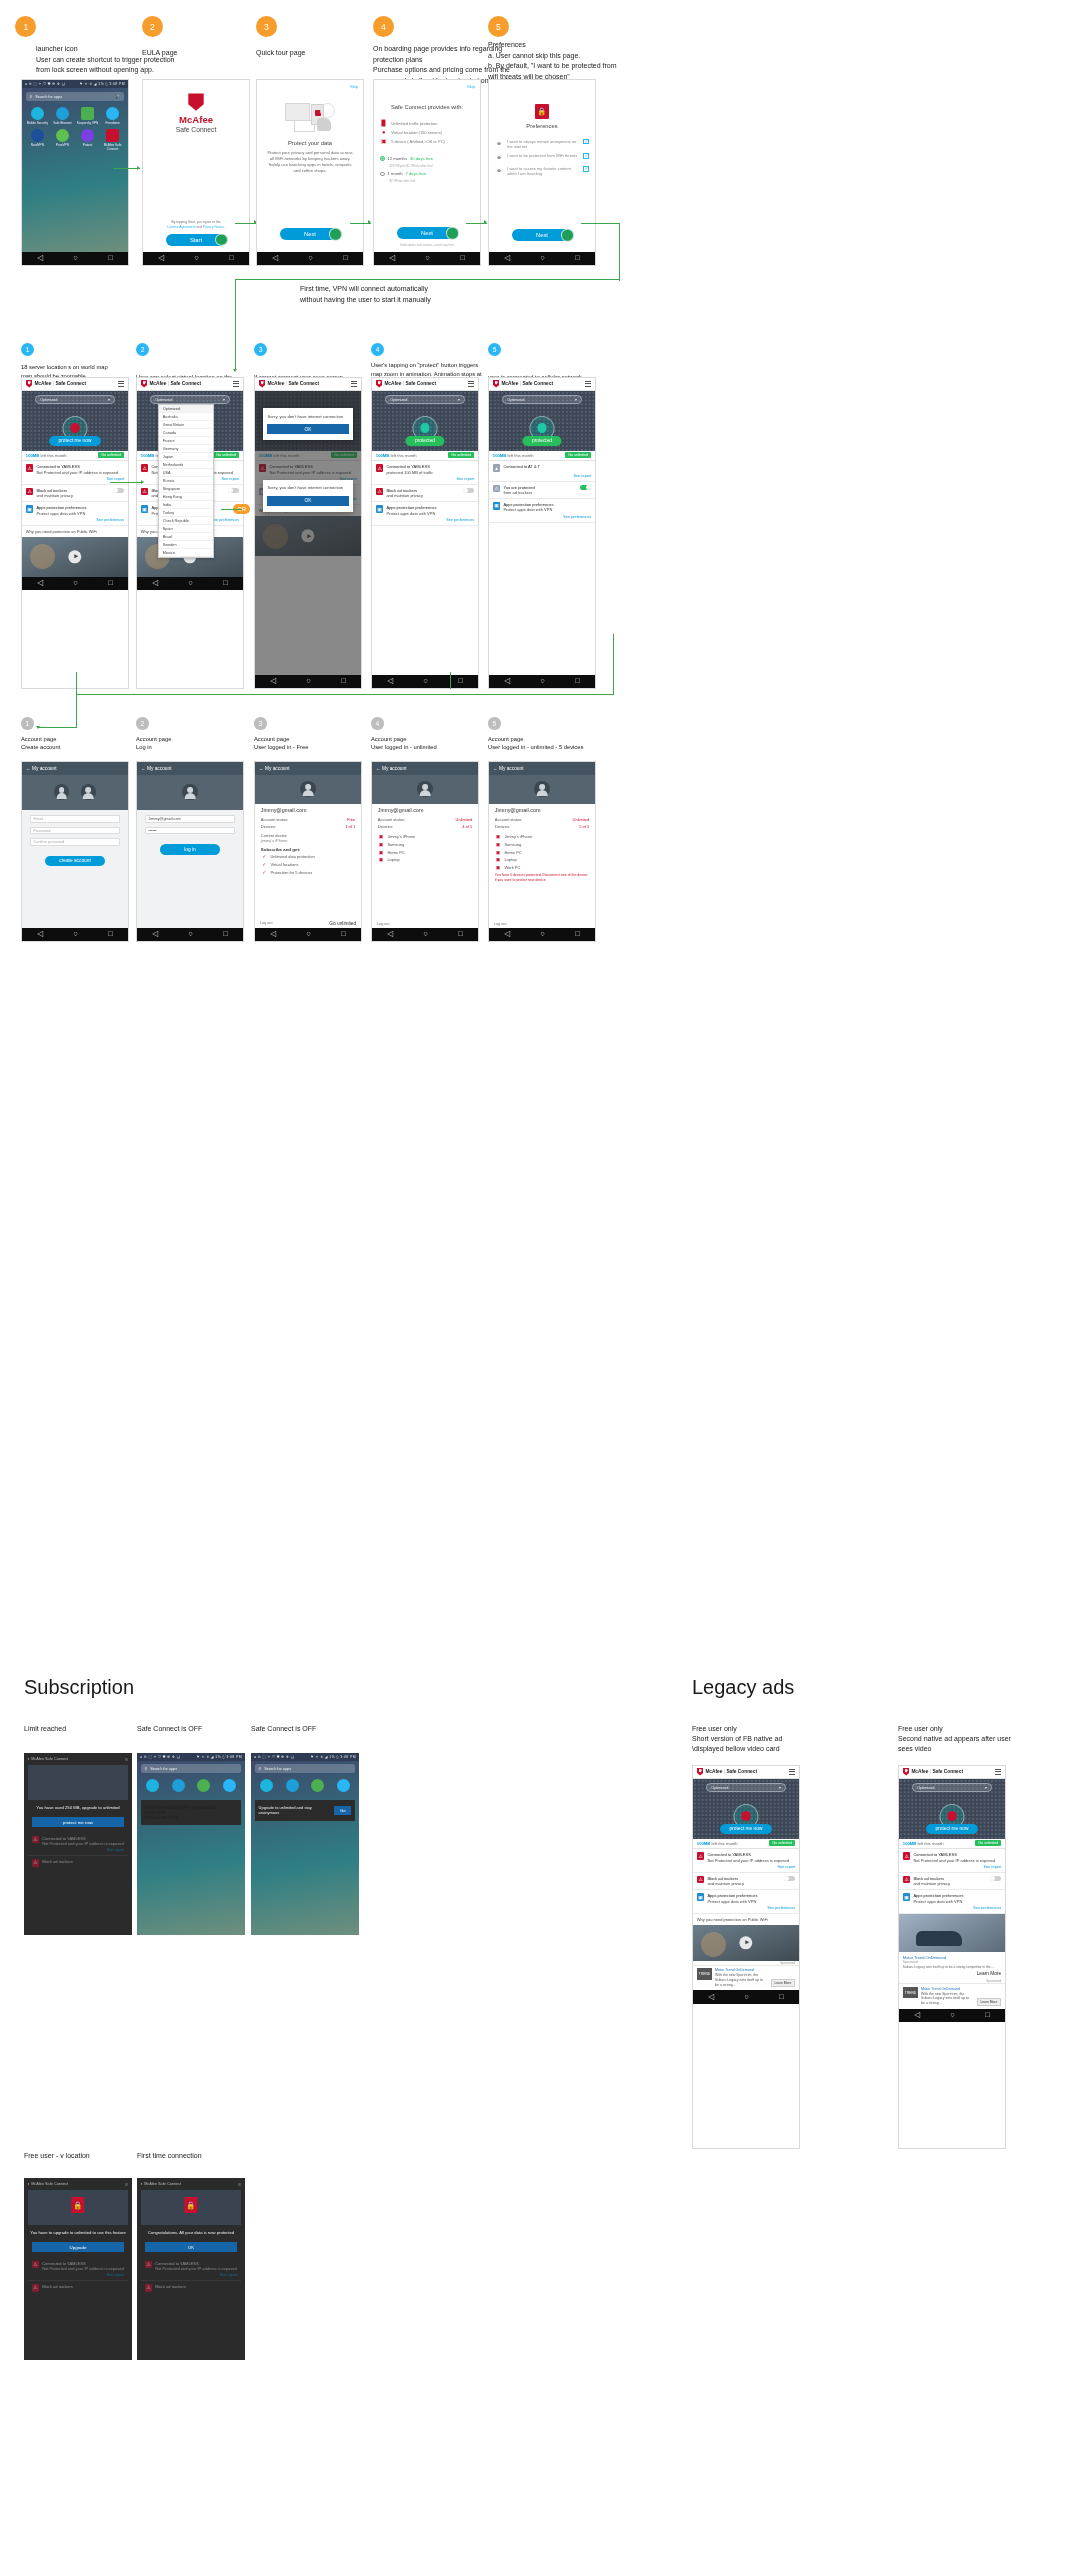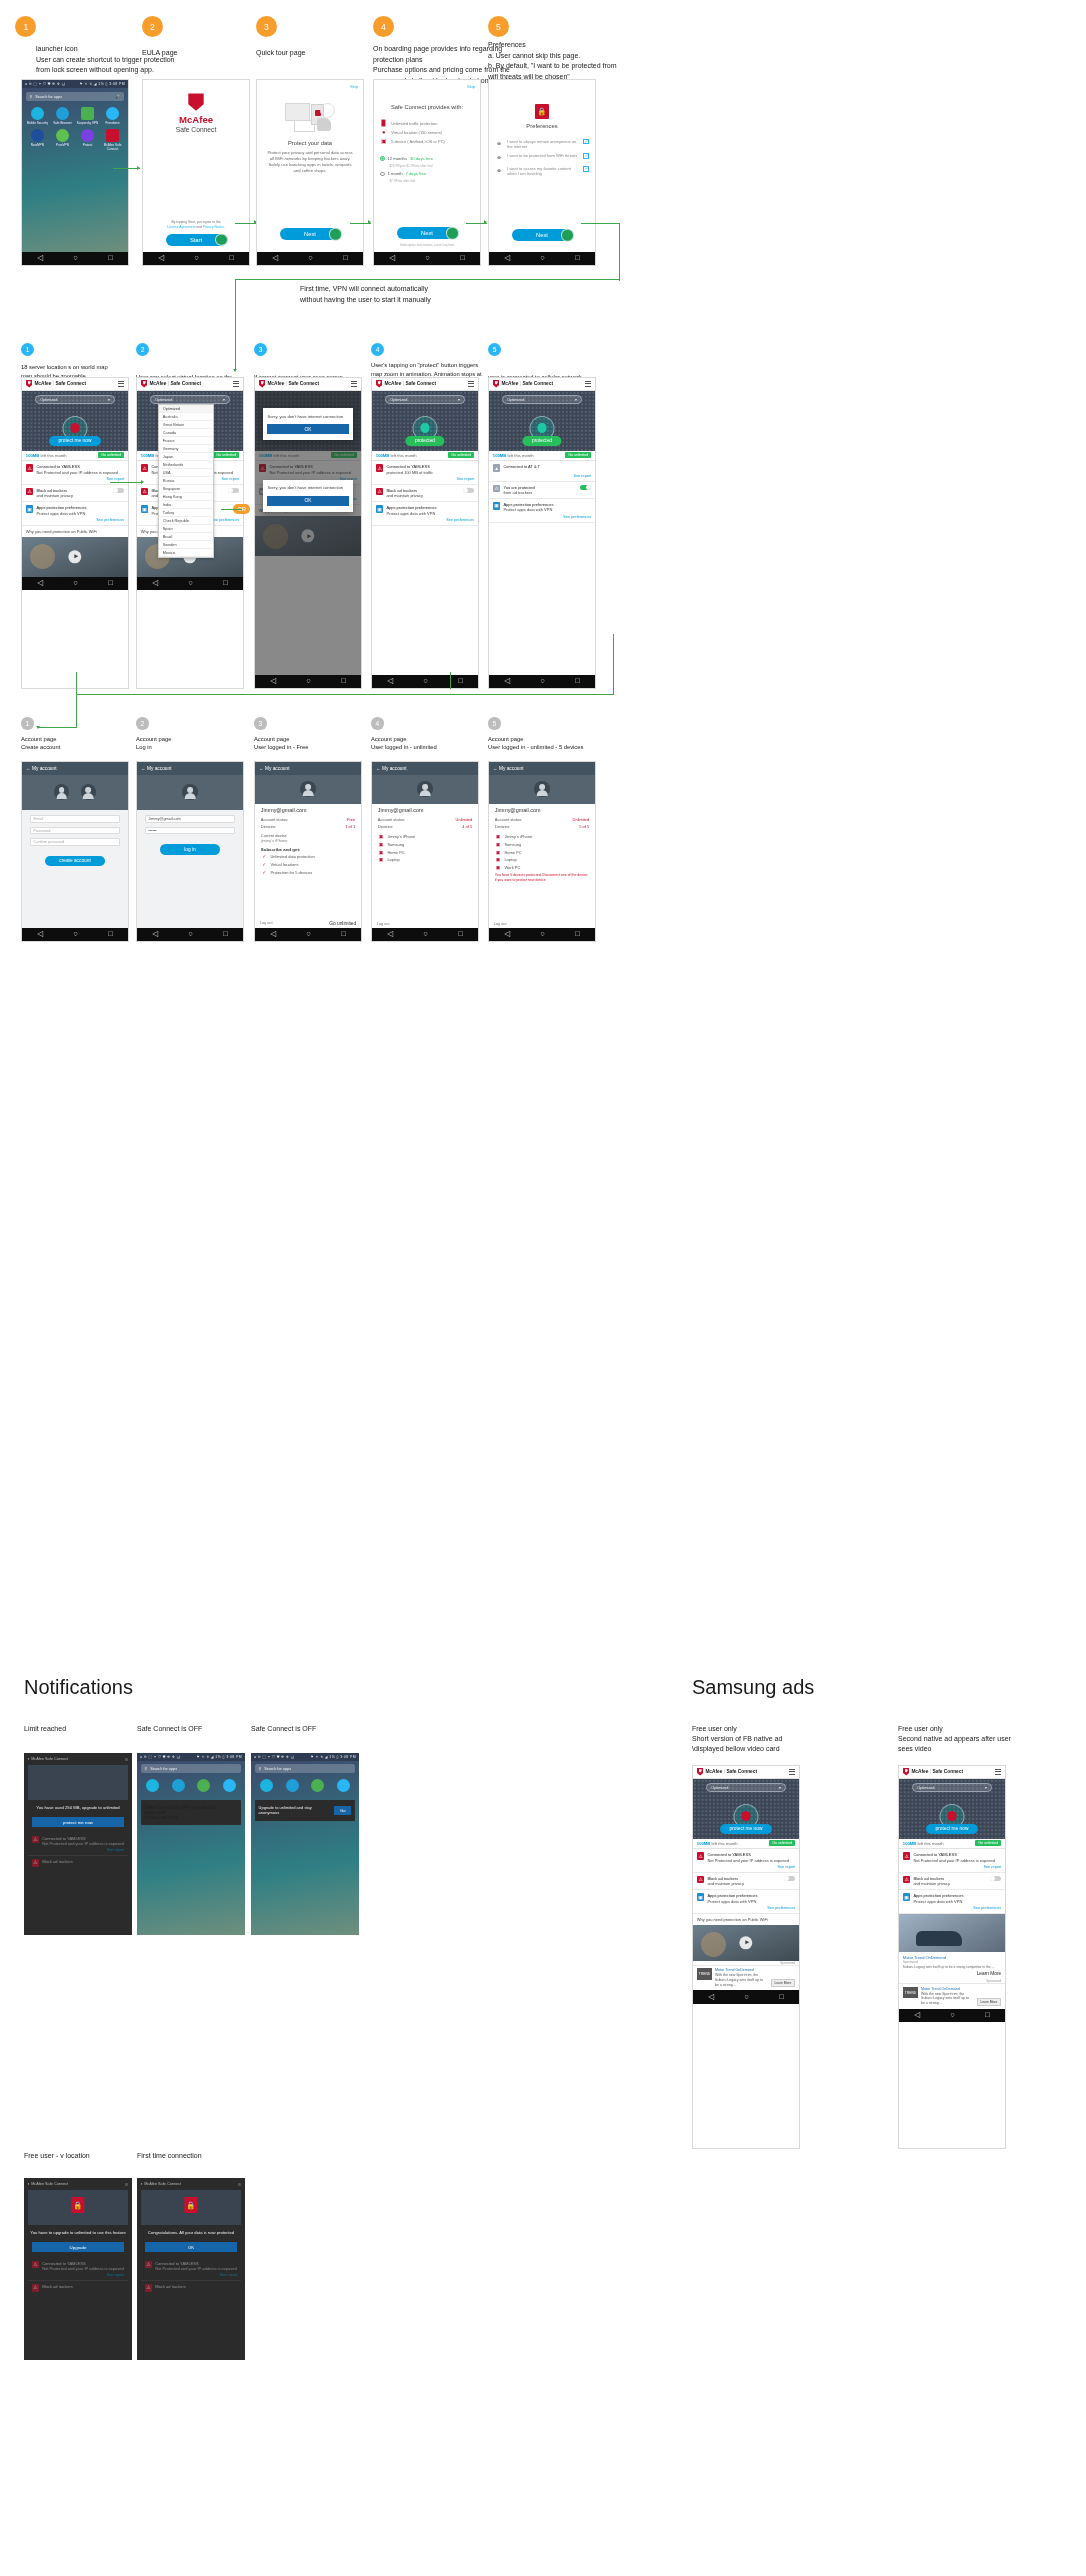--- a/index.html
+++ b/index.html
@@ -992,21 +992,21 @@
   <div class="acct-foot" style="background:#fff;">
     <span class="lo">Log out</span>
   </div>
   <div class="navbar">
     <span>◁</span>
         <span>○</span>
         <span>□</span>
   </div>
 </div>
 
-<div class="abs section-h" style="left:24px;top:1676px;">Notifications</div>
+<div class="abs section-h" style="left:24px;top:1676px;">Subscription</div>
 
 <div class="abs caption" style="left:24px;top:1724px;">Limit reached</div>
 <div class="phone" style="left:24px;top:1753px;height:182px;border:none;background:#1f1f1f;">
   <div class="notif" style="flex:1;background:#2b2b2b;">
     <div class="nhdr">
           <span><span>◐</span> <span>McAfee Safe Connect</span></span>
           <span>☰</span>
         </div>
     <div style="height:35px;background:#3a4450;margin:1.9px 0;"></div>
     <div class="ntxt">You have used 250 MB, upgrade to unlimited</div>
@@ -1146,21 +1146,21 @@
       <div class="card" style="background:transparent;border:none;">
         <div class="row">
               <span class="ic red">⚠</span>
               <span class="tt" style="color:#ccc"><b style="color:#ddd">Block ad trackers</b></span>
             </div>
       </div>
     </div>
   </div>
 </div>
 
-<div class="abs section-h" style="left:692px;top:1676px;">Samsung ads</div>
+<div class="abs section-h" style="left:692px;top:1676px;">Legacy ads</div>
 
 <div class="abs caption" style="left:692px;top:1724px;width:154px;">Free user only
 Short version of FB native ad
 \displayed bellow video card</div>
 <div class="phone" style="left:692px;top:1765px;height:384px;">
   <div class="mbar">
     <div class="brand">
       <span class="shield"></span>
       <span class="btxt"><span>McAfee</span> <span class="sep">|</span> <span>Safe Connect</span></span>
     </div>

